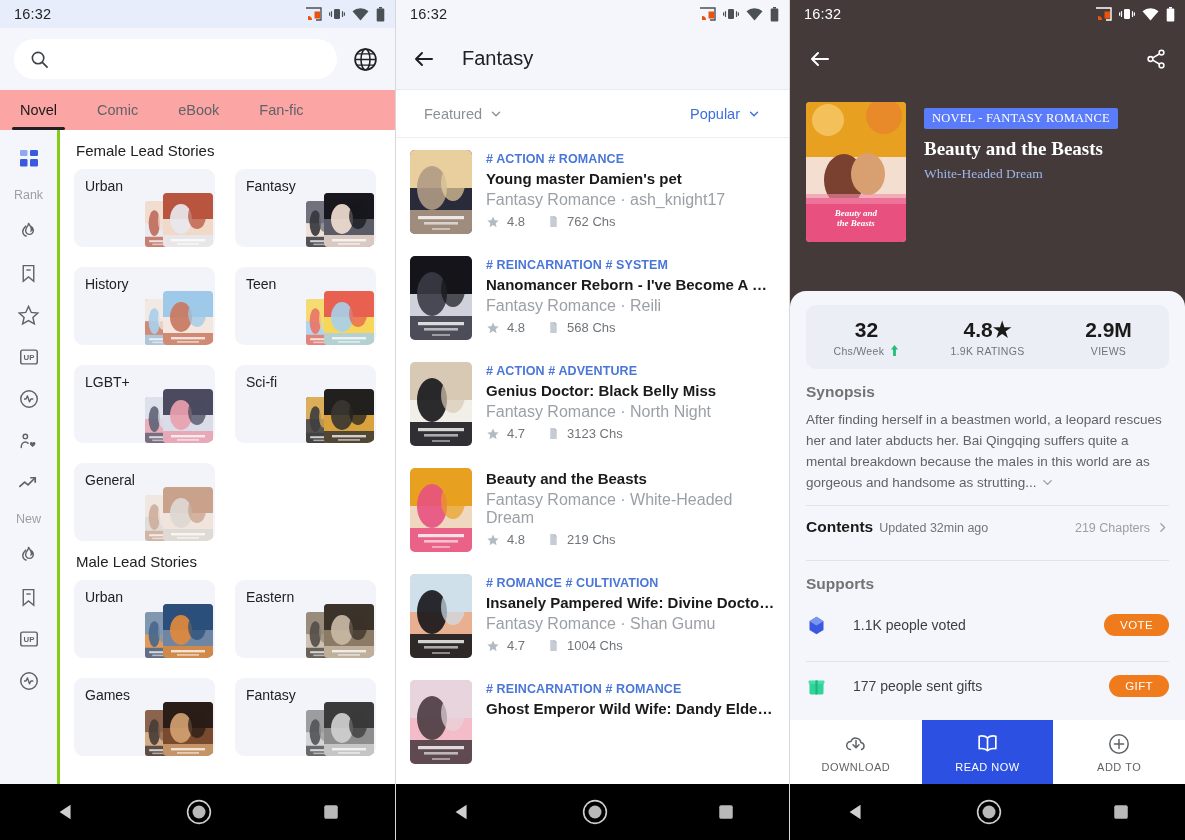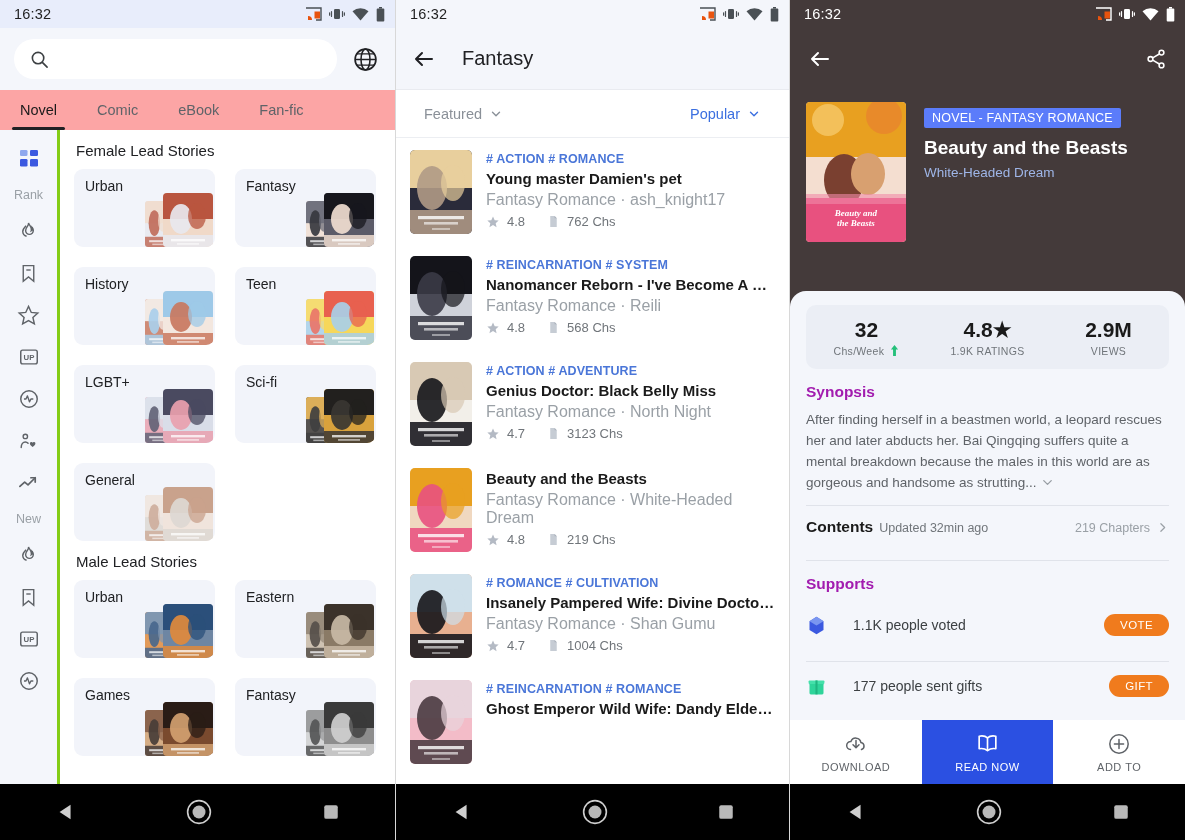--- a/index.html
+++ b/index.html
@@ -107,41 +107,41 @@
   .book-meta { font-size: 16px; color: #9aa0a6; }
   .book-stats { display: flex; align-items: center; gap: 7px; font-size: 13px; color: #70757a; margin-top: 1px; }
   .book-stats .sep { width: 8px; }
 
   
   .s3-body { height: 812px; position: relative; background: #443a3a; overflow: hidden; }
   .s3-appbar { height: 62px; display: flex; align-items: center; padding: 0 18px; }
   .s3-appbar .spacer { flex: 1; }
   .s3-hero { display: flex; gap: 18px; padding: 12px 16px 0 16px; }
   .hero-cover { width: 100px; height: 140px; border-radius: 4px; overflow: hidden; flex: none; }
-  .hero-meta { padding-top: 6px; }
+  .hero-meta { padding-top: 6px; font-family: Liberation Serif, serif; }
   .hero-badge {
     display: inline-block; background: #5b7cfa; color: #fff; font-size: 12.5px;
     padding: 3px 8px; border-radius: 2px; letter-spacing: .2px;
   }
   .hero-title { font-size: 19px; color: #fff; font-weight: bold; margin-top: 9px; }
   .hero-author { font-size: 13.5px; color: #9fb6e8; margin-top: 6px; }
 
   .s3-sheet {
     position: absolute; left: 0; right: 0; top: 263px; bottom: 0;
     background: #f4f6fb; border-radius: 16px 16px 0 0; padding: 14px 16px 0 16px;
     overflow: hidden;
   }
   .stats-card {
     background: #ebeef5; border-radius: 10px; height: 64px;
     display: flex; align-items: center;
   }
   .stat { flex: 1; text-align: center; }
   .stat-val { font-size: 21px; color: #1a1a1a; font-weight: bold; }
   .stat-lbl { font-size: 10.5px; color: #70757a; margin-top: 3px; letter-spacing: .3px; }
-  .sec-head { font-size: 15.5px; color: #a21caf; font-weight: bold; margin: 14px 0 8px; }
+  .sec-head { font-size: 15.5px; color: #737373; font-weight: bold; margin: 14px 0 8px; }
   .synopsis { font-size: 13.5px; color: #5f6368; line-height: 21px; }
   .syn-caret { color: #9aa0a6; }
   .divider { height: 1px; background: #e0e3ea; margin: 12px 0 0; }
   .contents-row { display: flex; align-items: baseline; padding: 12px 0 12px; }
   .contents-lbl { font-size: 15.5px; color: #1a1a1a; font-weight: bold; }
   .contents-sub { font-size: 12.5px; color: #70757a; margin-left: 6px; }
   .contents-count { margin-left: auto; font-size: 12.5px; color: #9aa0a6; }
   .support-row { display: flex; align-items: center; padding: 13px 0; gap: 26px; }
   .support-text { font-size: 14px; color: #3c4043; }
   .pill {

